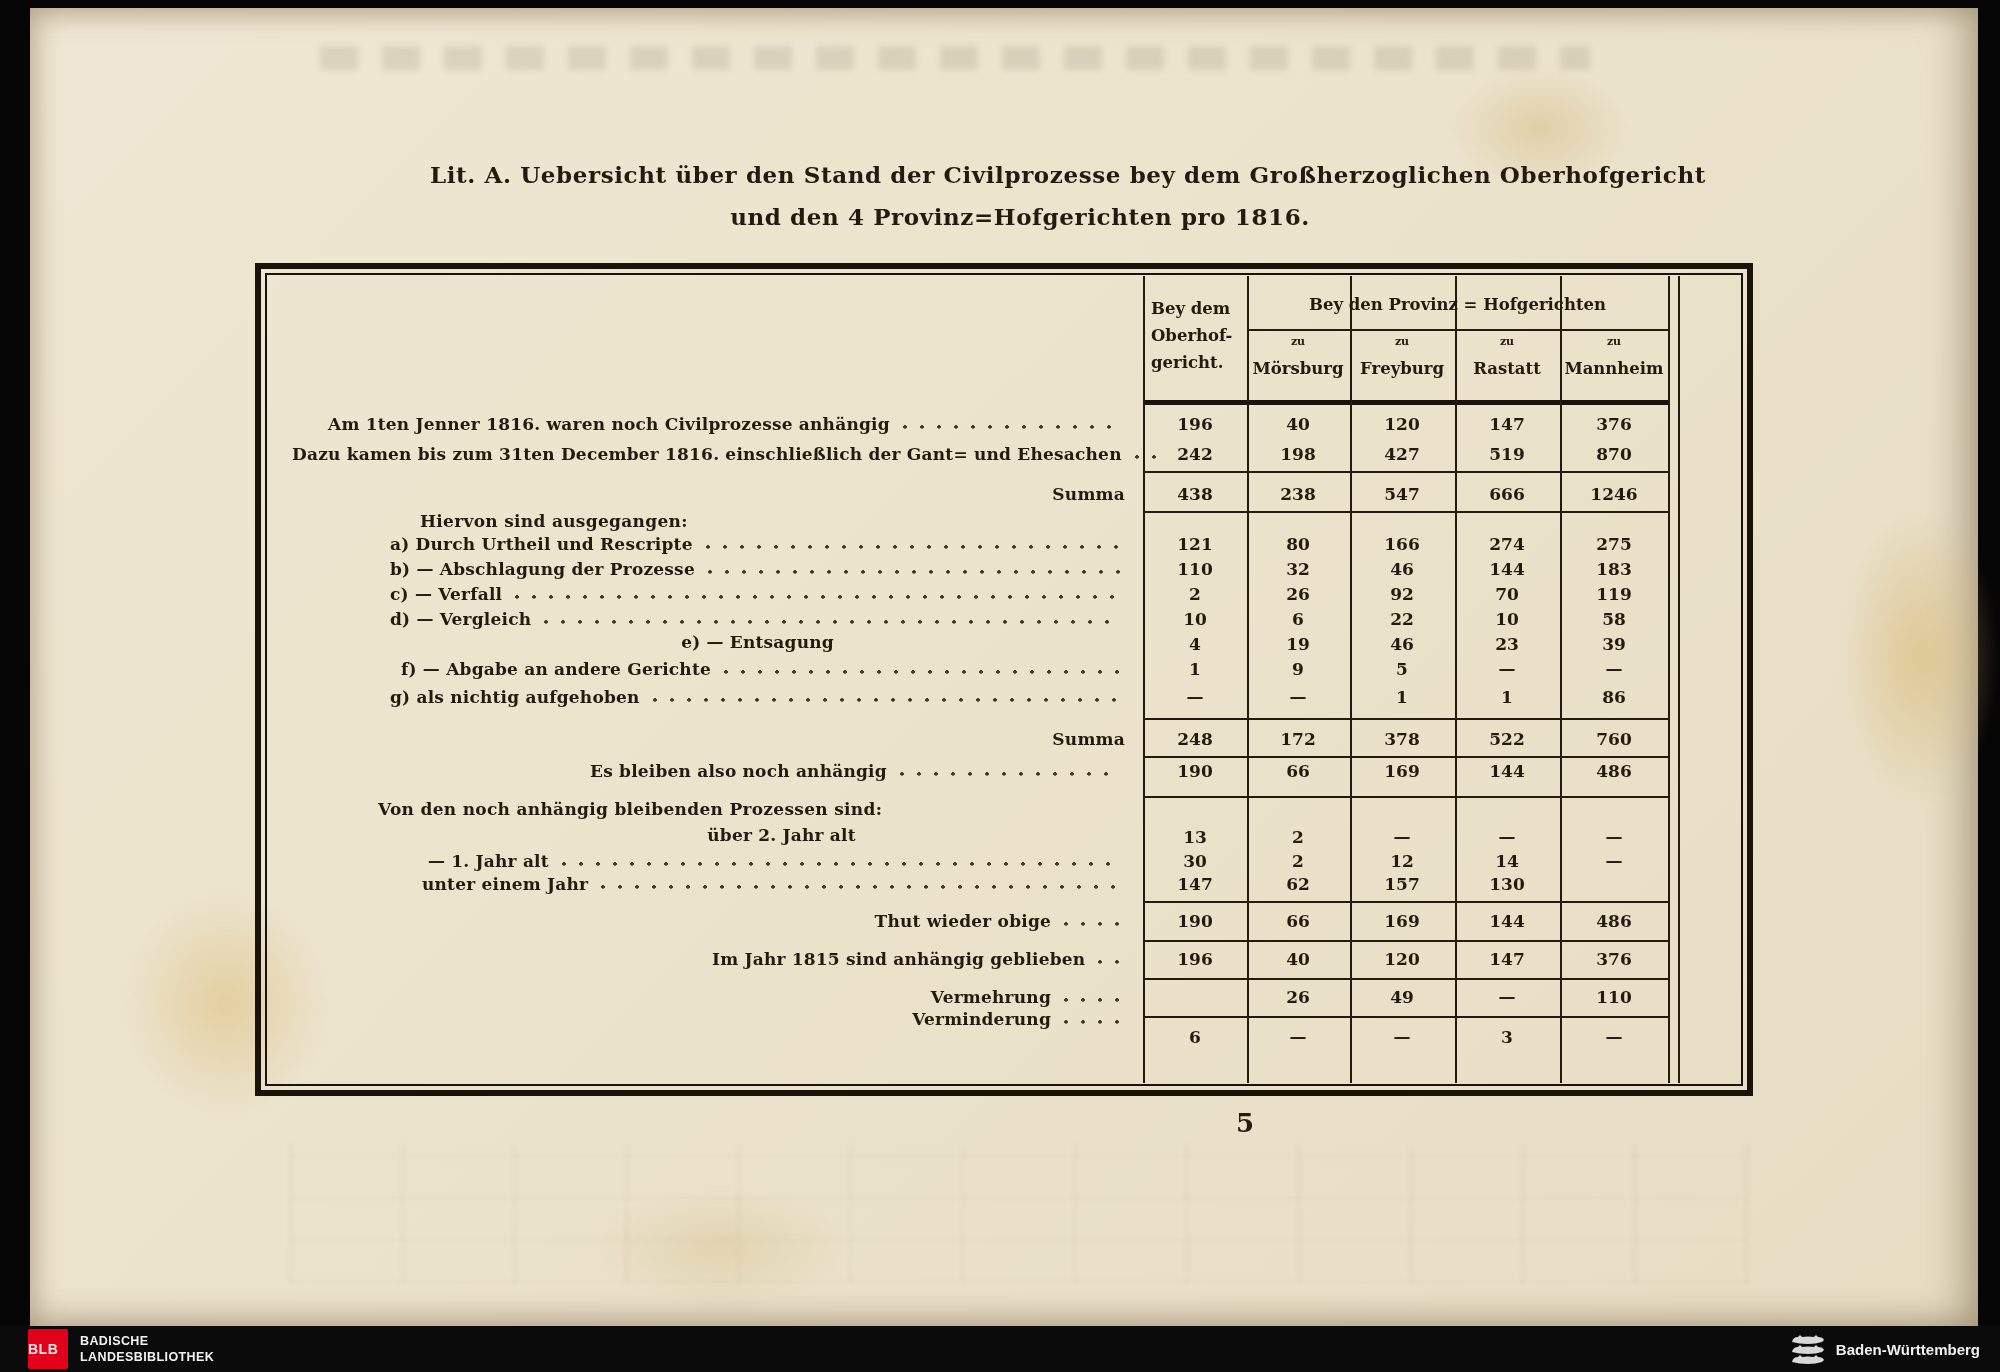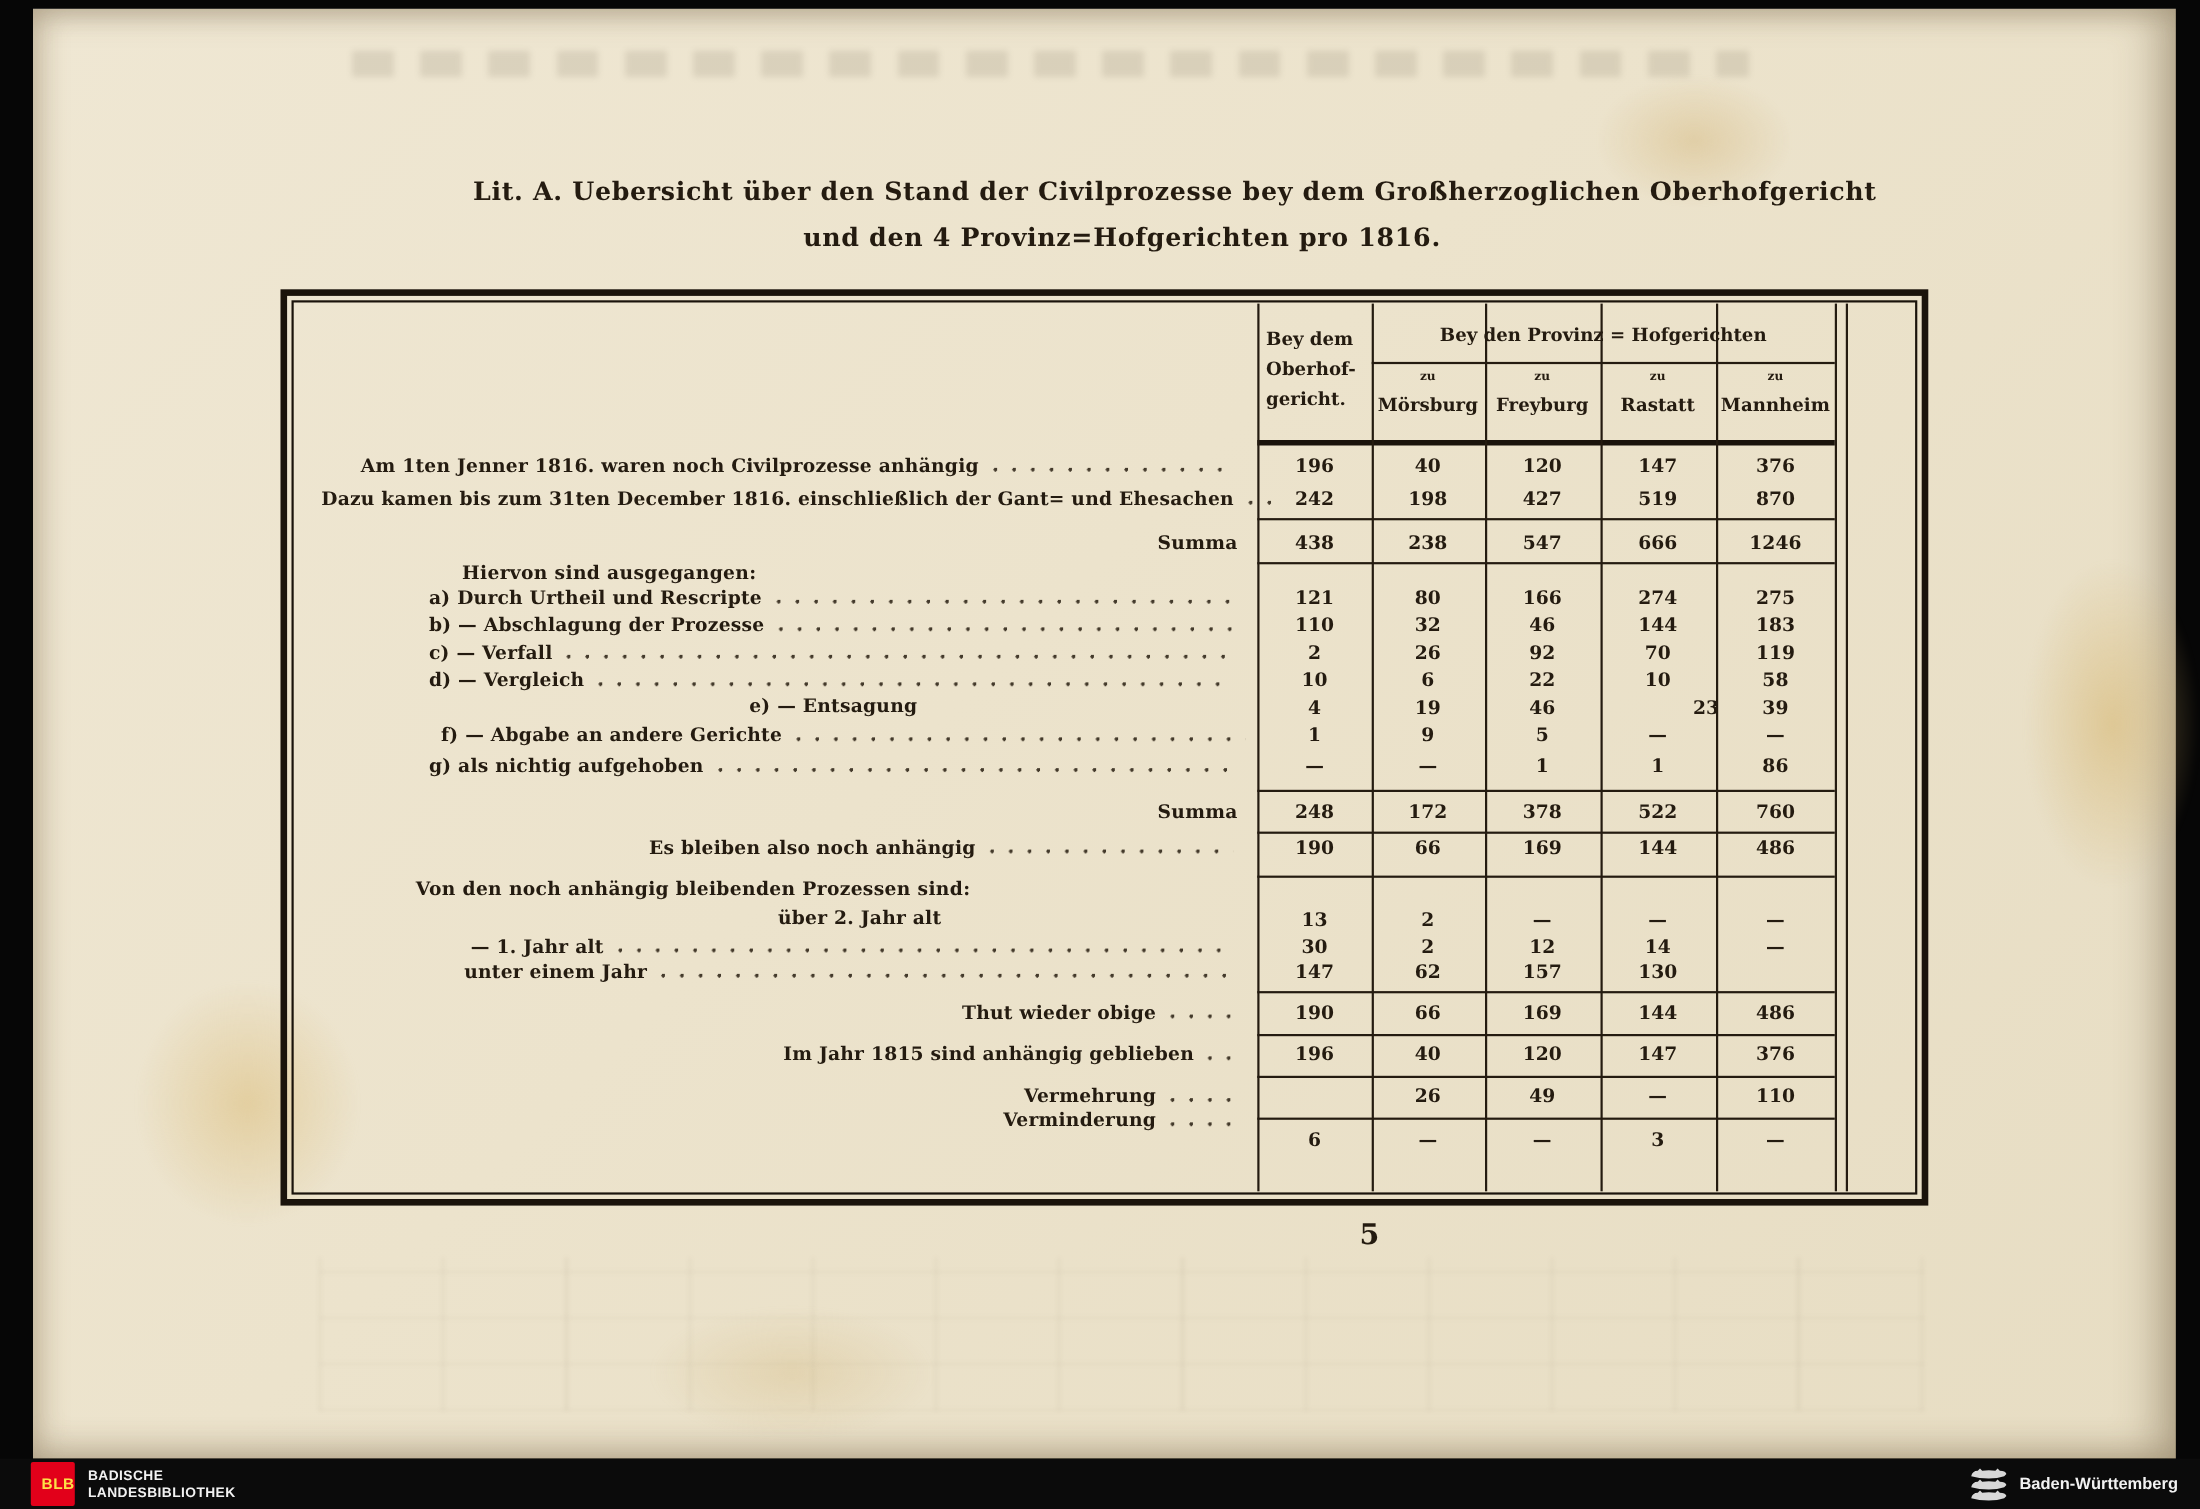--- a/index.html
+++ b/index.html
@@ -54,21 +54,21 @@
   .tval{position:absolute;width:104px;height:24px;line-height:24px;text-align:center;
         font-size:17px;font-weight:700;color:#241b10;}
   .pagenum{position:absolute;left:1185px;top:1100px;width:60px;text-align:center;
            font-size:26px;font-weight:700;color:#241b10;}
   
   .footer{position:absolute;left:0;bottom:0;width:2000px;height:46px;background:#0b0b0b;
           display:flex;align-items:center;justify-content:space-between;
           font-family:"Liberation Sans", sans-serif;}
   .f-left{display:flex;align-items:center;gap:12px;margin-left:28px;}
   .blb-logo{width:40px;height:40px;background:#e2001a;border-radius:2px;display:flex;
-            align-items:center;justify-content:flex-end;color:#fde047;font-weight:700;font-size:14px;letter-spacing:.5px;}
+            align-items:center;justify-content:flex-start;color:#e5e5e5;font-weight:700;font-size:14px;letter-spacing:.5px;}
   .lib-name{color:#f2f2f2;font-size:12.5px;font-weight:700;letter-spacing:.4px;line-height:1.3;}
   .f-right{display:flex;align-items:center;gap:10px;margin-right:20px;color:#f2f2f2;
            font-size:15px;font-weight:700;}
   .coa{width:36px;height:32px;}
 </style>
 </head>
 <body>
 
 <div class="stage">
   <div class="paper">
@@ -162,21 +162,21 @@
           <div class="tval" style="left: 1095px; top: 344px;">22</div>
           <div class="tval" style="left: 1200px; top: 344px;">10</div>
           <div class="tval" style="left: 1307px; top: 344px;">58</div>
           <div class="trow" style="top: 369px; left: 135px; width: 735px; flex-direction: column;">
             <span class="lbl">e) — Entsagung</span>
             <span class="leader"></span>
           </div>
           <div class="tval" style="left: 888px; top: 369px;">4</div>
           <div class="tval" style="left: 991px; top: 369px;">19</div>
           <div class="tval" style="left: 1095px; top: 369px;">46</div>
-          <div class="tval" style="left: 1200px; top: 369px; margin-left: 44px;">23</div>
+          <div class="tval" style="left: 1200px; top: 369px;">23</div>
           <div class="tval" style="left: 1307px; top: 369px;">39</div>
           <div class="trow" style="top: 394px; left: 146px; width: 735px;">
             <span class="lbl">f) — Abgabe an andere Gerichte</span>
             <span class="leader"></span>
           </div>
           <div class="tval" style="left: 888px; top: 394px;">1</div>
           <div class="tval" style="left: 991px; top: 394px;">9</div>
           <div class="tval" style="left: 1095px; top: 394px;">5</div>
           <div class="tval" style="left: 1200px; top: 394px;">—</div>
           <div class="tval" style="left: 1307px; top: 394px;">—</div>

